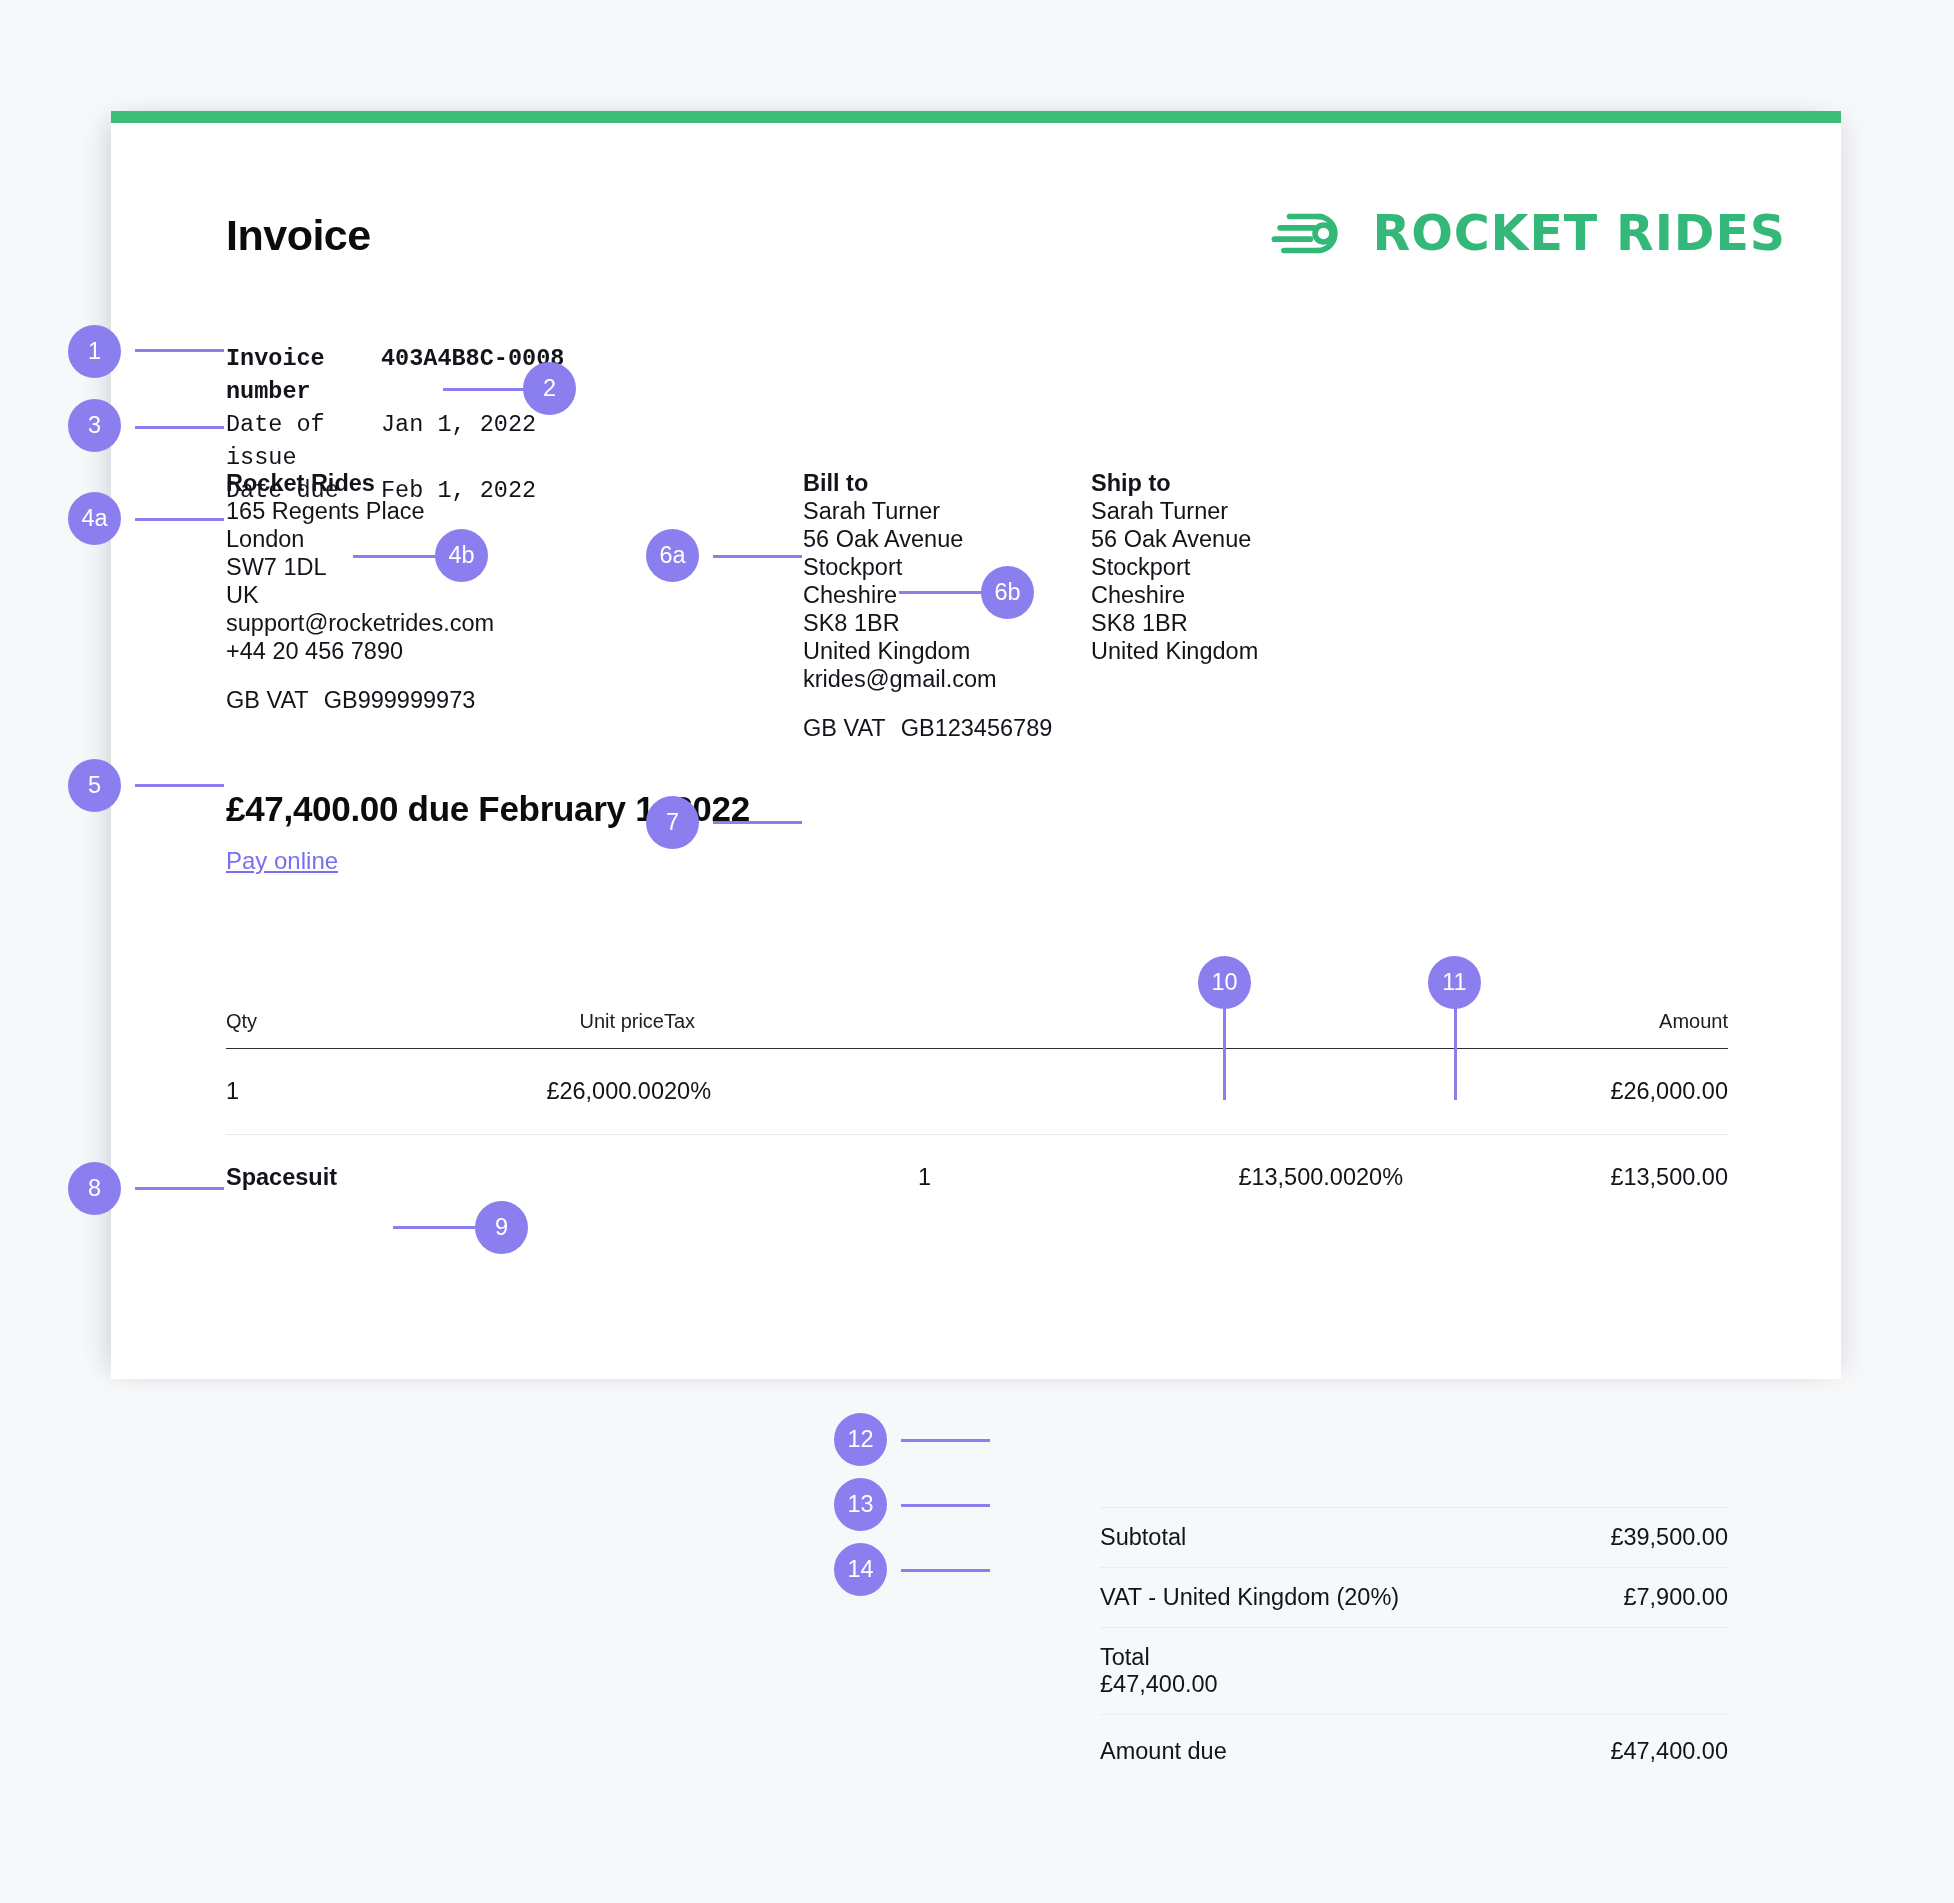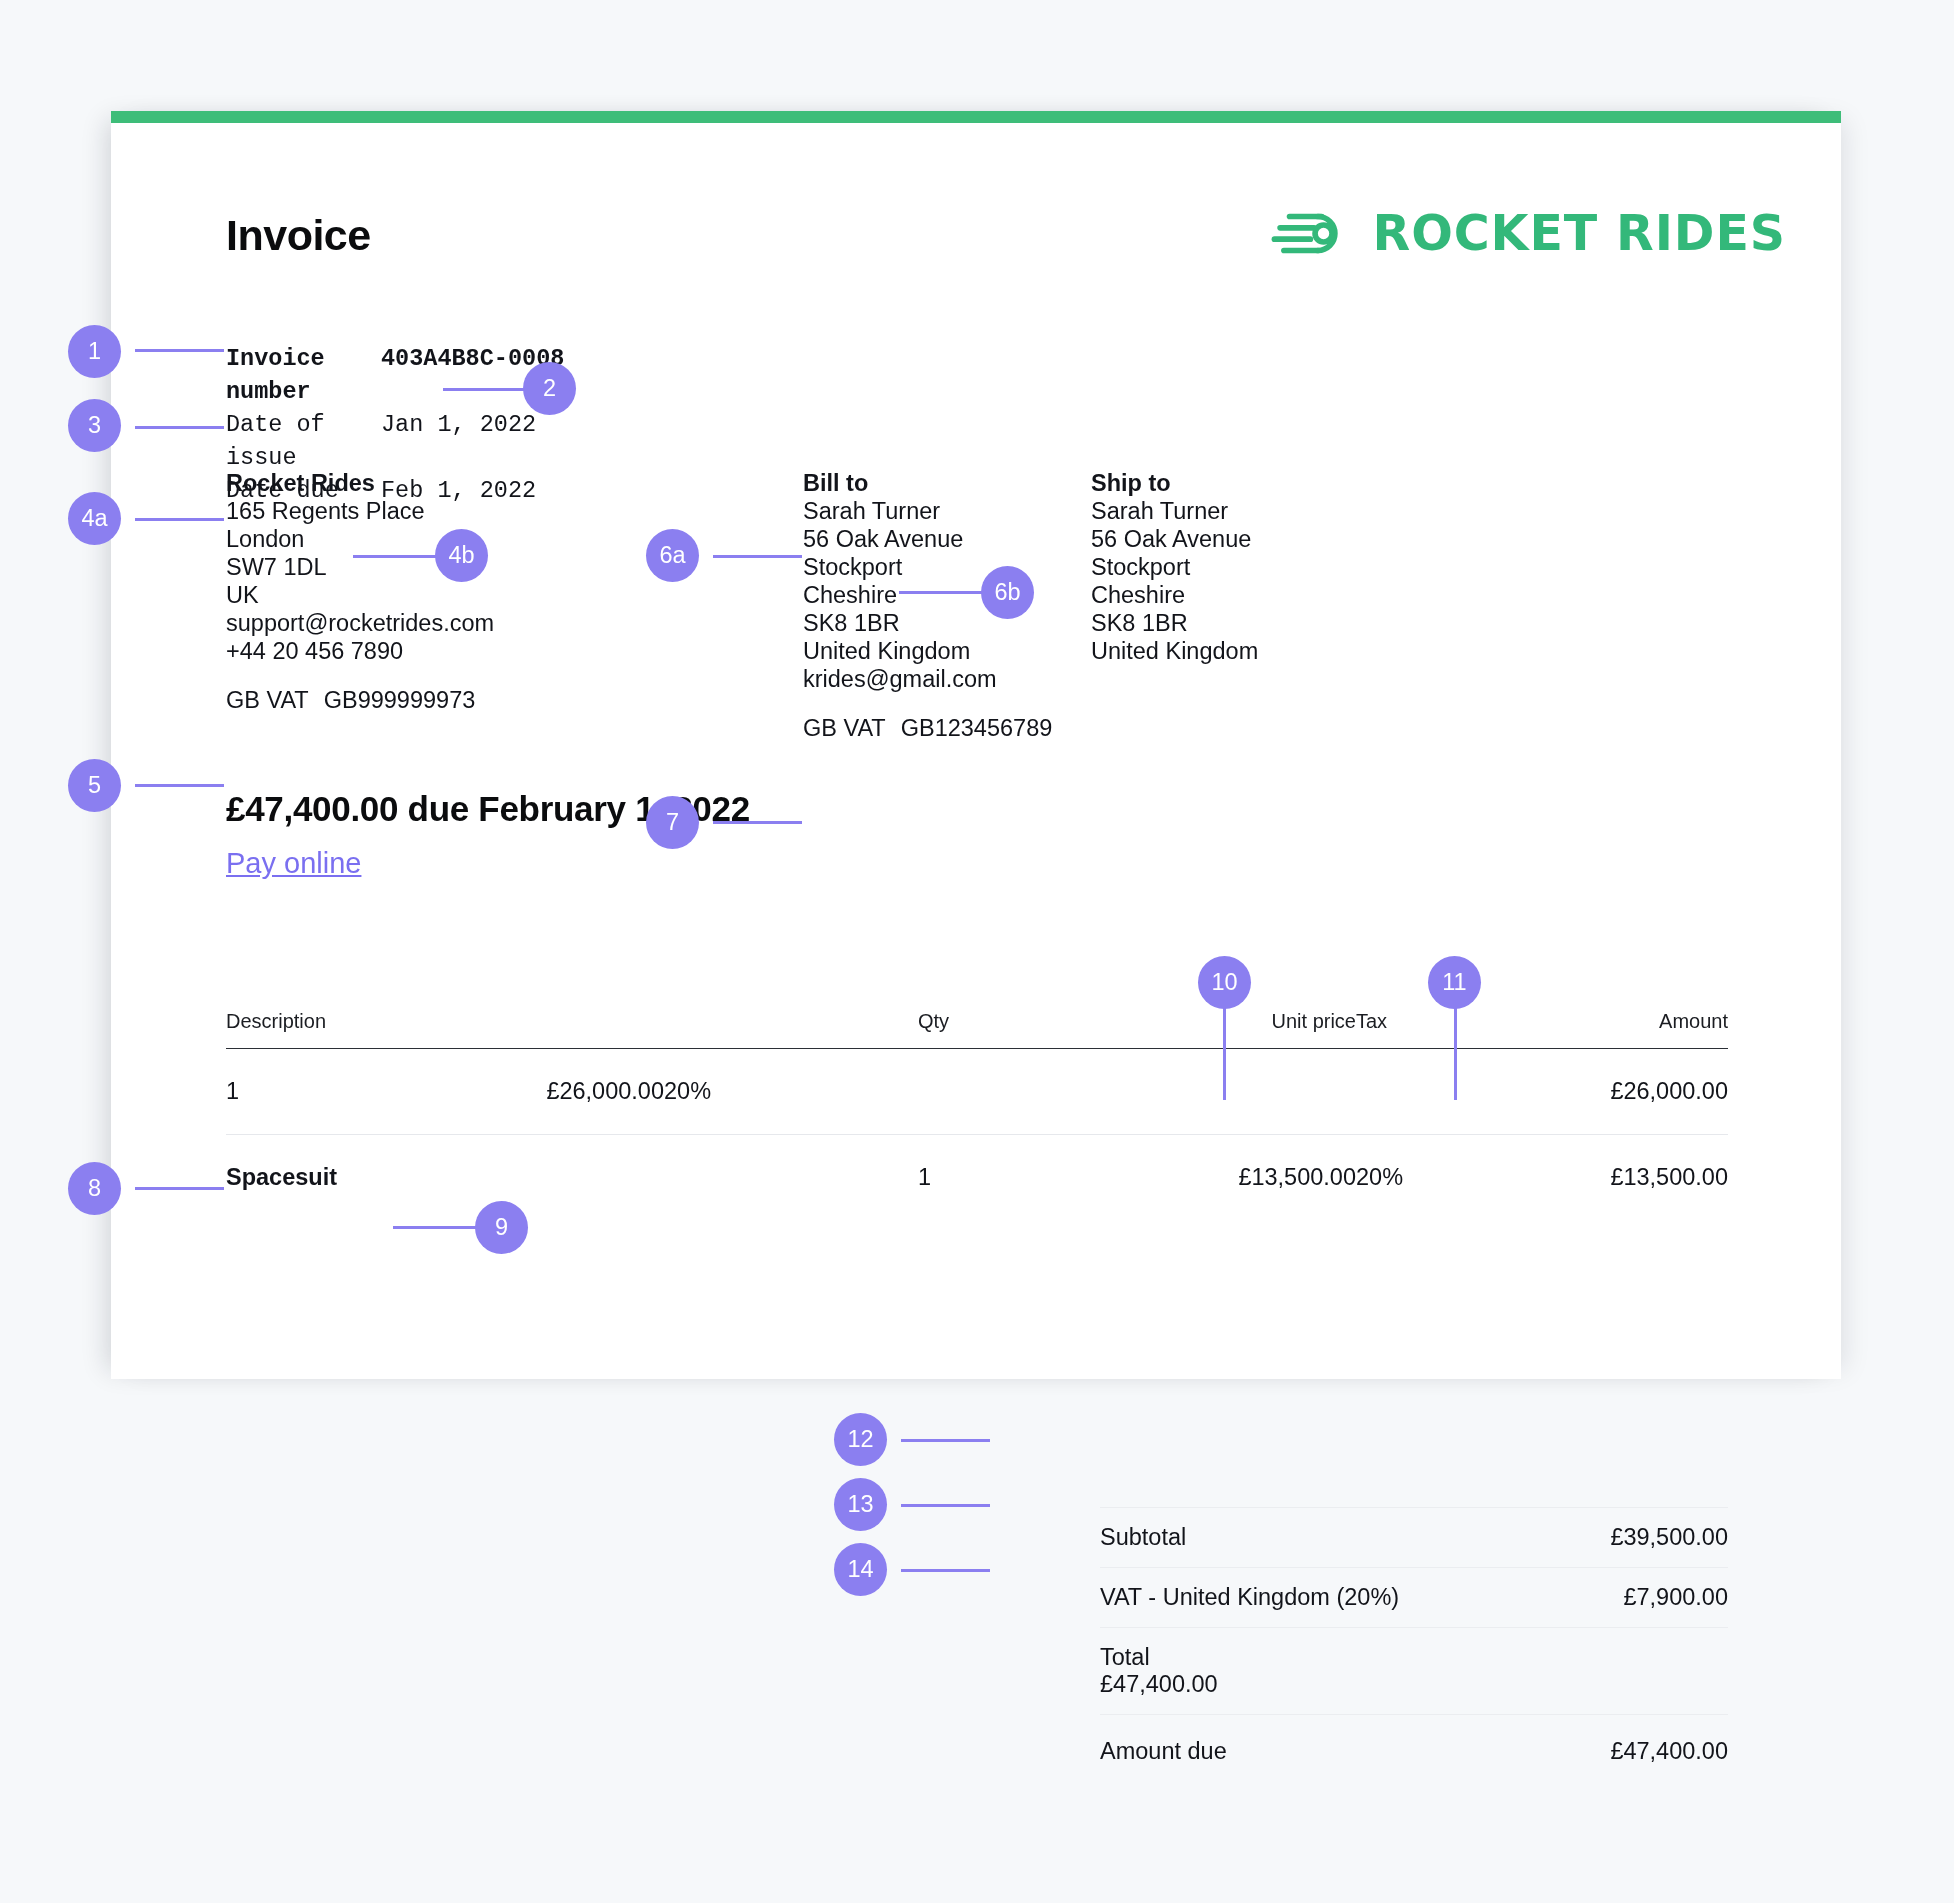--- a/index.html
+++ b/index.html
@@ -106,21 +106,21 @@
     top: 678px;
     font-size: 35px;
     font-weight: bold;
     color: #0b0c0e;
     letter-spacing: -0.3px;
   }
   .pay-link {
     position: absolute;
     left: 115px;
     top: 736px;
-    font-size: 29px;
+    font-size: 24px;
     color: #7a6ff0;
     text-decoration: underline;
     cursor: pointer;
   }
 
   
   .table {
     position: absolute;
     left: 115px;
     top: 899px;
@@ -262,21 +262,20 @@
       <span class="ln">Cheshire</span>
       <span class="ln">SK8 1BR</span>
       <span class="ln">United Kingdom</span>
     </div>
 
     <div class="due-head">£47,400.00 due February 1, 2022</div>
     <a class="pay-link">Pay online</a>
 
     <div class="table">
       <div class="trow thead">
-        <span class="c-desc">Description</span>
         <span class="c-qty">Qty</span>
         <span class="c-unit">Unit price</span>
         <span class="c-tax">Tax</span>
         <span class="c-amt">Amount</span>
       </div>
 
       <div class="trow tbody-row">
         <span class="c-qty">1</span>
         <span class="c-unit">£26,000.00</span>
         <span class="c-tax">20%</span>

